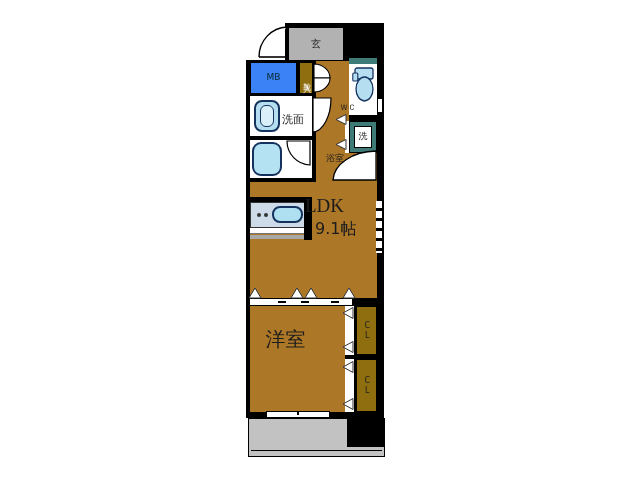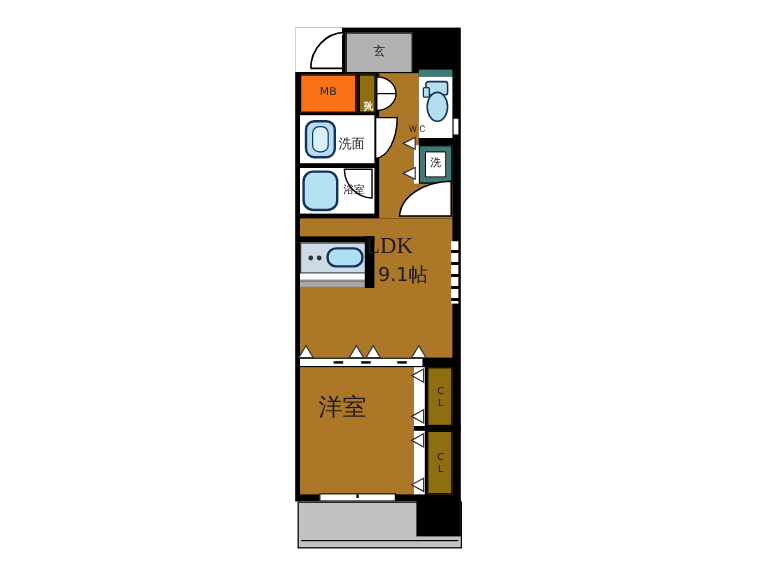--- a/index.html
+++ b/index.html
@@ -26,21 +26,21 @@
     <line x1="30" y1="2" x2="30" y2="32" stroke="#000" stroke-width="2.4"></line>
     <line x1="2" y1="32" x2="30" y2="32" stroke="#000" stroke-width="1.6"></line>
   </svg>
 
   <div class="abs center" style="left:288px;top:27px;width:56px;height:34px;background:#b2b2b2;border:1px solid #000;">
     <span class="label" style="font-size:10px;">玄</span>
   </div>
 
   <div class="abs" style="left:349px;top:58px;width:28px;height:6px;background:#3e7b76;"></div>
 
-  <div class="abs center" style="left:250px;top:62px;width:47px;height:32px;background:#f97316;border:1px solid #000;text-align:right;">
+  <div class="abs center" style="left:250px;top:62px;width:47px;height:32px;background:#3b82f6;border:1px solid #000;text-align:right;">
     <span class="label" style="font-size:9px;color:#062a2a;">MB</span>
   </div>
 
   <div class="abs center" style="left:299px;top:62px;width:14px;height:32px;background:#8f6e10;border:1px solid #000;">
     <span class="label vert" style="font-size:8px;color:#fff;">靴入</span>
   </div>
 
   <div class="abs" style="left:316px;top:61px;width:33px;height:121px;background:#ad7728;"></div>
   <div class="abs" style="left:349px;top:153px;width:28px;height:29px;background:#ad7728;"></div>
 
@@ -82,21 +82,21 @@
   <svg style="left:312px;top:97px;" width="20" height="36" viewBox="0 0 20 36">
     <path d="M1,1 L19,1 A19,34 0 0 1 1,35 Z" fill="#fff" stroke="#000" stroke-width="1.2"></path>
   </svg>
 
   <div class="abs" style="left:250px;top:140px;width:62px;height:38px;background:#fff;"></div>
   <div class="abs" style="left:252px;top:142px;width:30px;height:34px;background:#b5e2f2;border:2px solid #14325e;border-radius:9px;"></div>
   <svg style="left:286px;top:140px;" width="26" height="26" viewBox="0 0 26 26">
     <path d="M24,1 L24,25 A24,24 0 0 1 1,1 Z" fill="#fff" stroke="#000" stroke-width="1.2"></path>
   </svg>
   <div class="abs" style="left:286px;top:146px;">
-    <span class="label" style="font-size:9px;">浴室</span>
+    <span class="label" style="font-size:9px;margin-left:40px;">浴室</span>
   </div>
 
   <div class="abs" style="left:250px;top:182px;width:127px;height:116px;background:#ad7728;"></div>
 
   <div class="abs black" style="left:250px;top:197px;width:62px;height:5px;"></div>
   <div class="abs" style="left:250px;top:202px;width:56px;height:26px;background:#ccdbe7;border:1px solid #333;">
     <div class="abs" style="left:6px;top:10px;width:4px;height:4px;background:#333;border-radius:50%;"></div>
     <div class="abs" style="left:13px;top:10px;width:4px;height:4px;background:#333;border-radius:50%;"></div>
     <div class="abs" style="left:21px;top:3px;width:31px;height:17px;background:#aee0f2;border:2px solid #14325e;border-radius:8px;"></div>
   </div>

